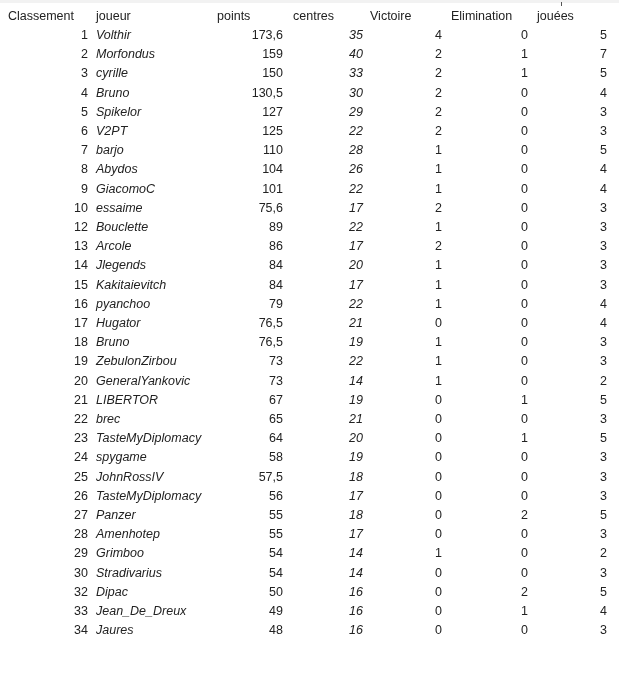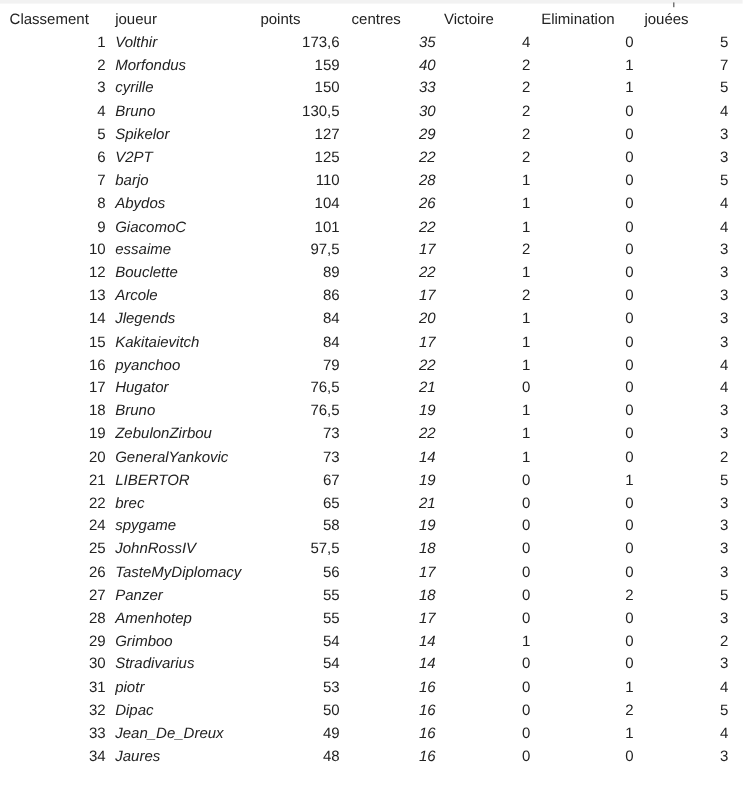--- a/index.html
+++ b/index.html
@@ -173,21 +173,21 @@
         <td class="player">GiacomoC</td>
         <td class="points">101</td>
         <td class="centres">22</td>
         <td class="vict">1</td>
         <td class="elim">0</td>
         <td class="games">4</td>
       </tr>
       <tr>
         <td class="rank">10</td>
         <td class="player">essaime</td>
-        <td class="points">97,5</td>
+        <td class="points">75,6</td>
         <td class="centres">17</td>
         <td class="vict">2</td>
         <td class="elim">0</td>
         <td class="games">3</td>
       </tr>
       <tr>
         <td class="rank">12</td>
         <td class="player">Bouclette</td>
         <td class="points">89</td>
         <td class="centres">22</td>
@@ -279,20 +279,29 @@
       <tr>
         <td class="rank">22</td>
         <td class="player">brec</td>
         <td class="points">65</td>
         <td class="centres">21</td>
         <td class="vict">0</td>
         <td class="elim">0</td>
         <td class="games">3</td>
       </tr>
       <tr>
+        <td class="rank">23</td>
+        <td class="player">TasteMyDiplomacy</td>
+        <td class="points">64</td>
+        <td class="centres">20</td>
+        <td class="vict">0</td>
+        <td class="elim">1</td>
+        <td class="games">5</td>
+      </tr>
+      <tr>
         <td class="rank">24</td>
         <td class="player">spygame</td>
         <td class="points">58</td>
         <td class="centres">19</td>
         <td class="vict">0</td>
         <td class="elim">0</td>
         <td class="games">3</td>
       </tr>
       <tr>
         <td class="rank">25</td>
@@ -342,29 +351,20 @@
       <tr>
         <td class="rank">30</td>
         <td class="player">Stradivarius</td>
         <td class="points">54</td>
         <td class="centres">14</td>
         <td class="vict">0</td>
         <td class="elim">0</td>
         <td class="games">3</td>
       </tr>
       <tr>
-        <td class="rank">31</td>
-        <td class="player">piotr</td>
-        <td class="points">53</td>
-        <td class="centres">16</td>
-        <td class="vict">0</td>
-        <td class="elim">1</td>
-        <td class="games">4</td>
-      </tr>
-      <tr>
         <td class="rank">32</td>
         <td class="player">Dipac</td>
         <td class="points">50</td>
         <td class="centres">16</td>
         <td class="vict">0</td>
         <td class="elim">2</td>
         <td class="games">5</td>
       </tr>
       <tr>
         <td class="rank">33</td>

